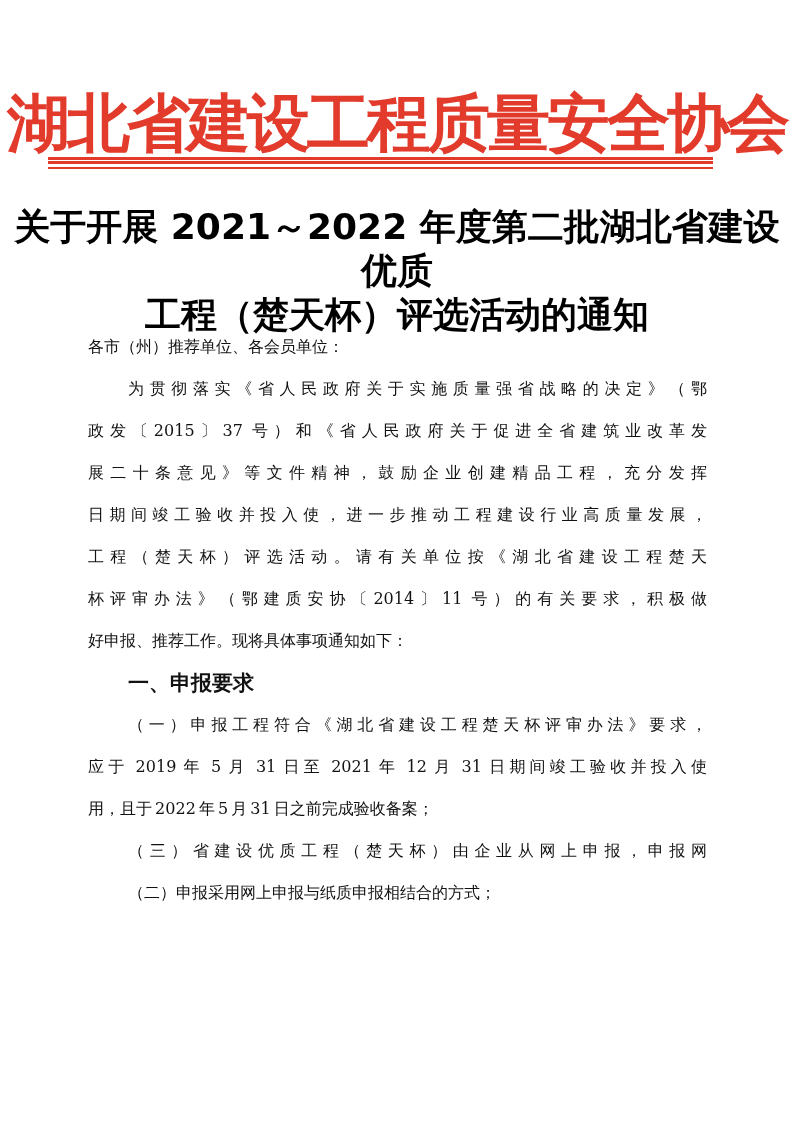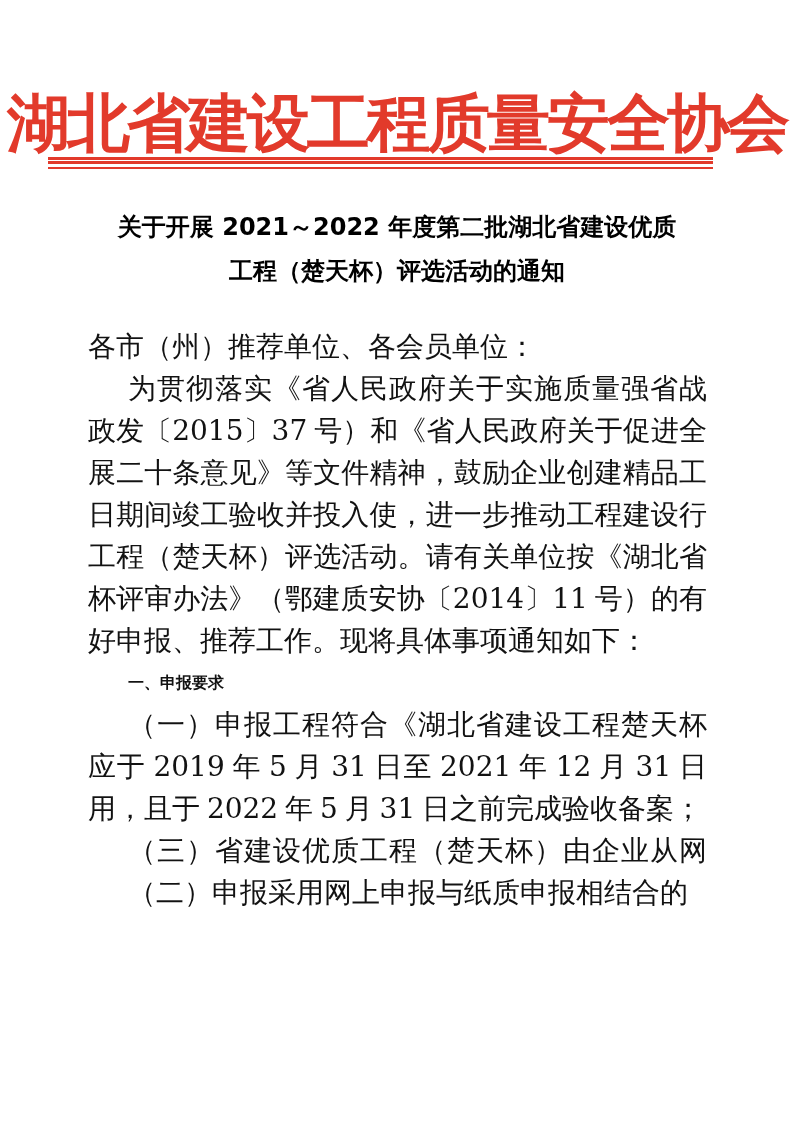--- a/index.html
+++ b/index.html
@@ -41,50 +41,50 @@
   .rule-bar-3 { height: 2px; background: #e23a2b; }
   
   .doc-title {
     position: absolute;
     top: 205px;
     left: 0;
     width: 100%;
     text-align: center;
     font-family: "DejaVu Sans", "Liberation Sans", sans-serif;
     font-weight: bold;
-    font-size: 24px;
+    font-size: 36px;
     line-height: 44px;
     color: #000000;
   }
   
   .doc-body {
     position: absolute;
     top: 326px;
     left: 88px;
     width: 619px;
     color: #121212;
   }
   .line {
     height: 42px;
     line-height: 42px;
-    font-size: 28px;
+    font-size: 16px;
     word-spacing: -2px;
     white-space: normal;
     overflow: hidden;
   }
   .stretch {
     text-align: justify;
     text-align-last: justify;
     -moz-text-align-last: justify;
   }
   .indent { text-indent: 40px; }
   .heading {
     font-family: "DejaVu Sans", "Liberation Sans", sans-serif;
     font-weight: bold;
-    font-size: 16px;
+    font-size: 21px;
   }
 </style>
 </head>
 <body>
 
 <div class="page">
 
   <div class="letterhead-title">湖北省建设工程质量安全协会</div>
 
   <div class="letterhead-rule">

